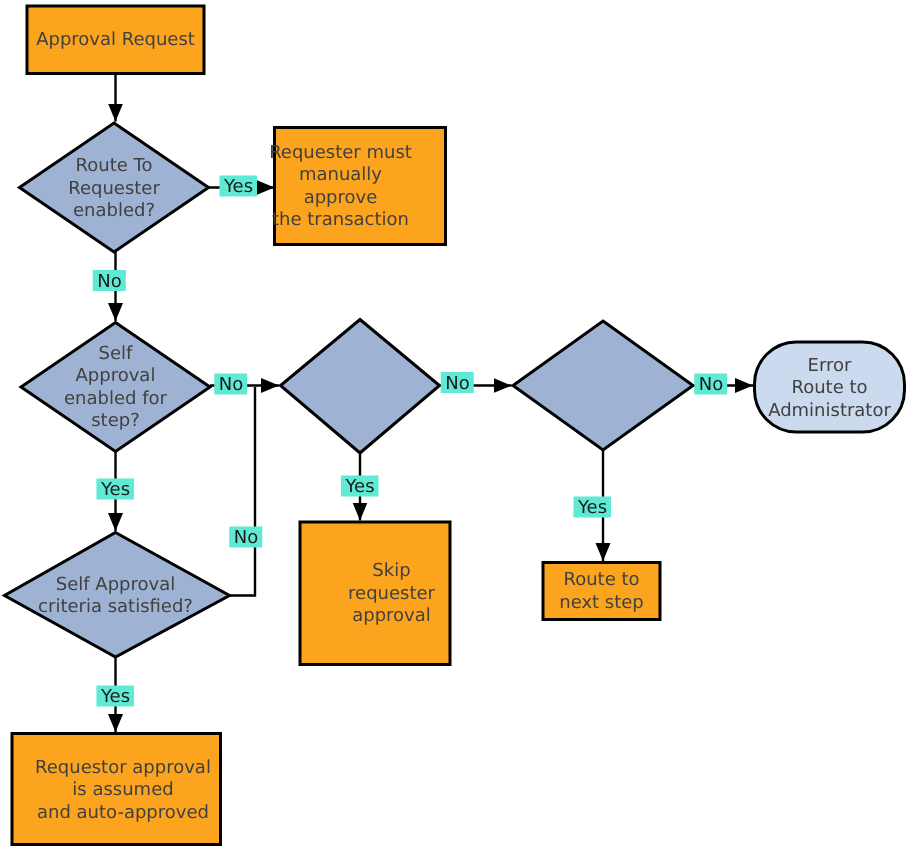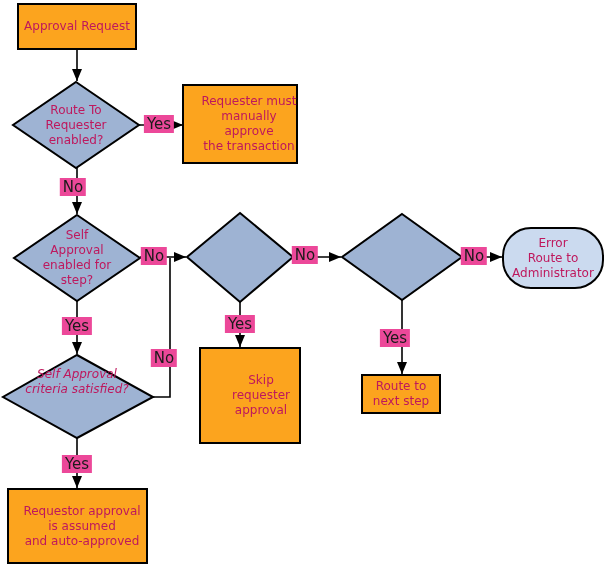--- a/index.html
+++ b/index.html
@@ -10,29 +10,29 @@
     font-family:"DejaVu Sans","Liberation Sans",sans-serif;
     overflow:hidden;
   }
   .shapes{position:absolute;left:0;top:0;}
   .shape{stroke:#000000;stroke-width:2;}
   .edge{stroke:#000000;stroke-width:1.6;fill:none;}
   .node-label{
     position:absolute;
     display:flex;align-items:center;justify-content:center;
     text-align:center;white-space:pre-line;
-    font-size:12px;line-height:15px;color:#be185d;
+    font-size:12px;line-height:15px;color:#404040;
     pointer-events:none;
   }
   .edge-label{
     position:absolute;
     transform:translate(-50%,-50%);
-    background:#ec4899;
+    background:#5eead4;
     padding:0 3px;
-    font-size:15px;color:#1b1b1b;
+    font-size:12px;color:#1b1b1b;
   }
 </style>
 </head>
 <body>
 
 <div class="canvas">
 
   <svg class="shapes" width="607" height="565" viewBox="0 0 607 565">
     <defs>
       <marker id="arrow" markerUnits="userSpaceOnUse" markerWidth="13" markerHeight="11" refX="12" refY="5" orient="auto">
@@ -74,37 +74,37 @@
 
     <rect class="shape" x="8" y="489" width="139" height="74" fill="#FCA41E"></rect>
   </svg>
 
   <div class="node-label" style="left:18px;top:4px;width:118px;height:45px;">Approval Request</div>
 
   <div class="node-label" style="left:16px;top:92px;width:120px;height:66px;">Route To
 Requester
 enabled?</div>
 
-  <div class="node-label" style="left:192px;top:85px;width:114px;height:78px;">Requester must
+  <div class="node-label" style="left:170px;top:85px;width:114px;height:78px;">Requester must
 manually
 approve
 the transaction</div>
 
   <div class="node-label" style="left:17px;top:225px;width:120px;height:66px;">Self
 Approval
 enabled for
 step?</div>
 
 
 
   <div class="node-label" style="left:503px;top:228px;width:100px;height:60px;">Error
 Route to
 Administrator</div>
 
-  <div class="node-label" style="left:2px;top:349px;width:150px;height:66px;font-style:italic;">Self Approval
+  <div class="node-label" style="left:2px;top:364px;width:150px;height:66px;">Self Approval
 criteria satisfied?</div>
 
   <div class="node-label" style="left:203px;top:348px;width:116px;height:95px;">Skip
 requester
 approval</div>
 
   <div class="node-label" style="left:362px;top:375px;width:78px;height:38px;">Route to
 next step</div>
 
   <div class="node-label" style="left:8px;top:489px;width:148px;height:74px;">Requestor approval

